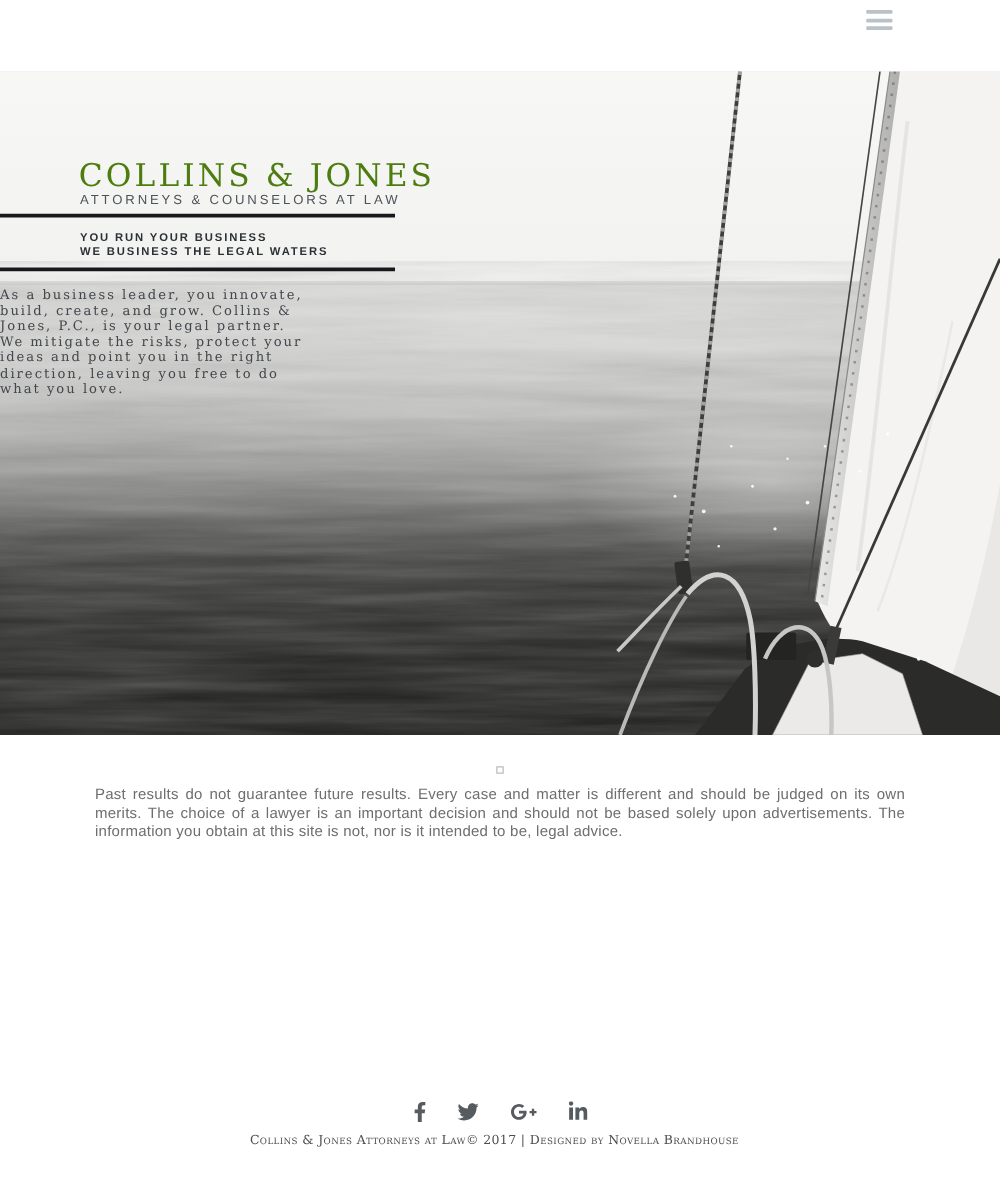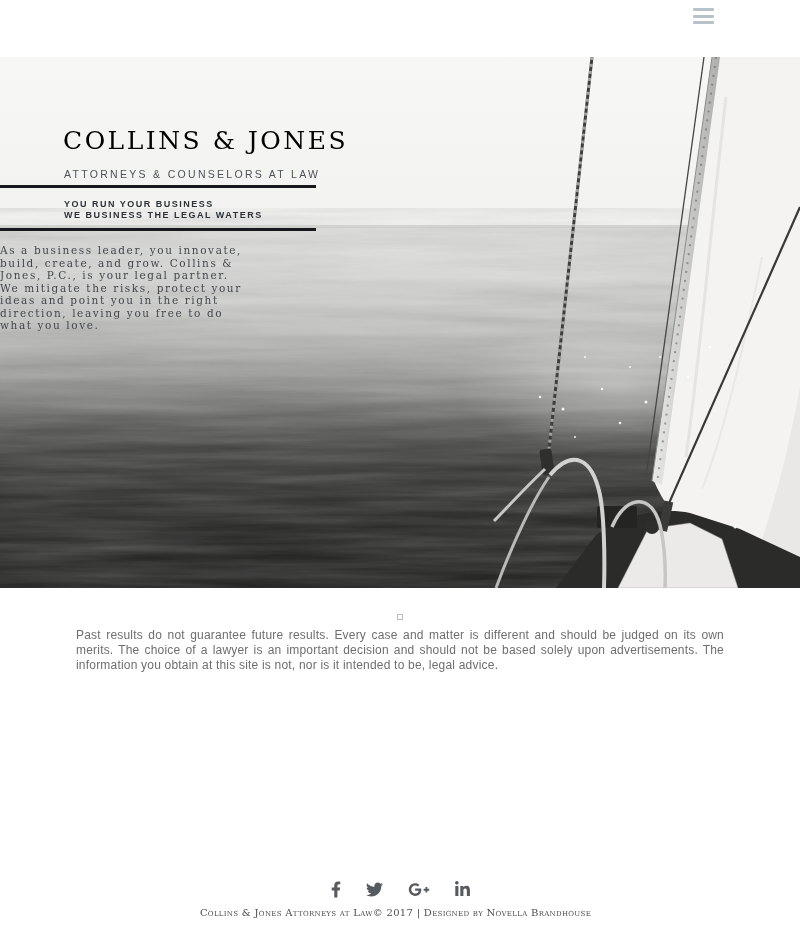--- a/index.html
+++ b/index.html
@@ -11,23 +11,23 @@
   .menu-btn{position:absolute;top:8px;right:86px;width:21px;height:16px;background:none;
             border:none;padding:0;cursor:pointer;display:flex;flex-direction:column;
             justify-content:space-between;}
   .menu-btn .bar{display:block;width:21px;height:3px;background:#b9c2c9;border-radius:1px;}
 
   
   .hero{position:relative;height:531px;overflow:hidden;background:#ececeb;}
   .hero-art{position:absolute;left:0;top:0;z-index:1;display:block;}
   .hero-content{position:absolute;top:70px;left:0;width:316px;z-index:2;}
   .logo-title{margin:0;padding-left:63px;font-family:"DejaVu Serif","Liberation Serif",serif;
-              font-weight:500;font-size:25px;letter-spacing:2.5px;color:#000000;line-height:27px;
+              font-weight:500;font-size:25px;letter-spacing:2.5px;color:#4d7c0f;line-height:27px;
               white-space:nowrap;}
-  .logo-subtitle{padding-left:64px;margin-top:14px;font-size:10.5px;letter-spacing:2.3px;
+  .logo-subtitle{padding-left:64px;margin-top:0;font-size:10.5px;letter-spacing:2.3px;
                  color:#4d5257;white-space:nowrap;line-height:13px;}
   .rule{height:3px;background:#17181b;width:316px;}
   .rule-top{margin-top:4px;}
   .rule-bottom{margin-top:7px;}
   .tagline{padding-left:64px;margin-top:11px;font-size:9px;font-weight:bold;
            letter-spacing:1.5px;color:#2c3136;line-height:11px;white-space:nowrap;}
   .intro{margin:13px 0 0;width:252px;
          font-family:"DejaVu Serif","Liberation Serif",serif;font-size:10.5px;
          letter-spacing:1.6px;line-height:12.5px;color:#43474c;}
 

